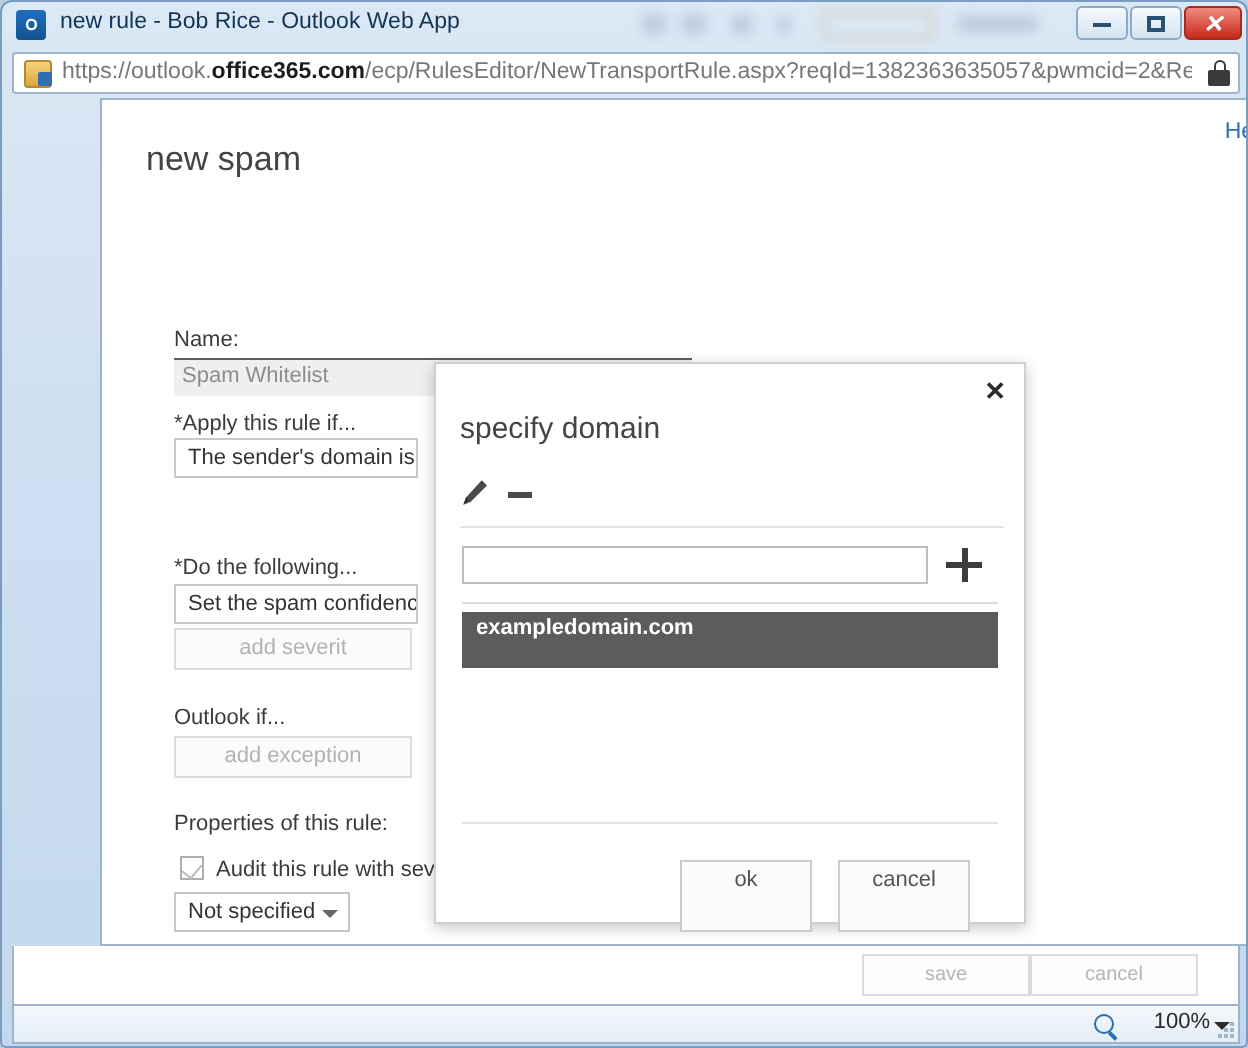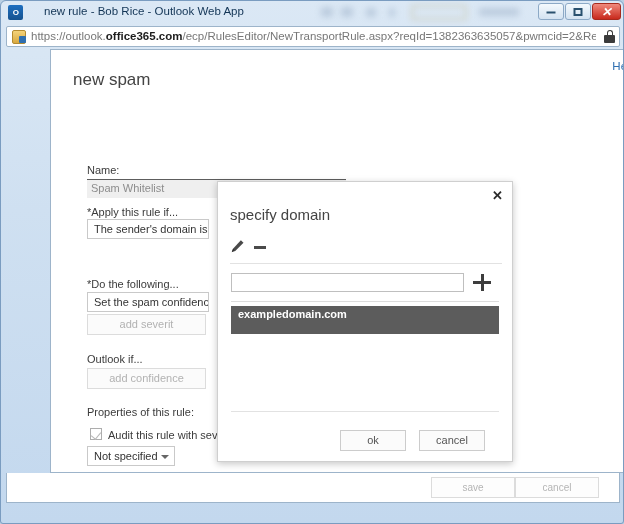--- a/index.html
+++ b/index.html
@@ -37,21 +37,21 @@
   #app-icon {
     position: absolute; left: 7px; top: 4px;
     width: 15px; height: 15px;
     background: linear-gradient(180deg,#1e6fc0,#15528f);
     border-radius: 2px;
     color: #fff; font-size: 8px; font-weight: bold;
     text-align: center; line-height: 15px;
     letter-spacing: -.5px;
   }
   #title-text {
-    position: absolute; left: 43px; top: 4px;
+    position: absolute; left: 29px; top: 4px;
     font-size: 11.5px; color: #123455;
     white-space: nowrap;
   }
   .wbtn {
     position: absolute; top: 2px;
     width: 26px; height: 17px;
     border: 1px solid #8ca9c6;
     border-radius: 3px;
     background: linear-gradient(180deg,#f4f9fd,#d4e3f1);
   }
@@ -307,21 +307,21 @@
     line-height: 16px;
     padding-left: 7px;
   }
   #modal-footer-rule {
     position: absolute; left: 13px; top: 229px;
     width: 268px; height: 1px;
     background: #e2e2e2;
   }
   .mbtn {
     position: absolute;
-    width: 66px; height: 21px;
+    width: 66px; height: 36px;
     background: #fbfbfb;
     border: 1px solid #cccccc;
     font-size: 11px; color: #555;
     text-align: center; line-height: 19px;
   }
   #btn-ok { left: 122px; top: 248px; }
   #btn-cancel { left: 201px; top: 248px; }
 
   
   #footer {
@@ -430,21 +430,21 @@
       <div class="txtinput" style="left:36px;top:129px;width:259px;">Spam Whitelist</div>
 
       <div class="field-label" style="left:36px;top:156px;">*Apply this rule if...</div>
       <div class="selectbox" style="left:36px;top:169px;width:122px;">The sender's domain is...</div>
 
       <div class="field-label" style="left:36px;top:228px;">*Do the following...</div>
       <div class="selectbox" style="left:36px;top:242px;width:122px;">Set the spam confidence level</div>
       <div class="ghostbtn" style="left:36px;top:264px;width:119px;">add severit</div>
 
       <div class="field-label" style="left:36px;top:303px;">Outlook if...</div>
-      <div class="ghostbtn" style="left:36px;top:318px;width:119px;">add confidence</div>
+      <div class="ghostbtn" style="left:36px;top:318px;width:119px;">add exception</div>
 
       <div class="field-label" style="left:36px;top:356px;">Properties of this rule:</div>
       <div class="cbox" style="left:39px;top:378px;"></div>
       <div class="field-label" style="left:57px;top:379px;">Audit this rule with severit</div>
       <div class="smallselect" style="left:36px;top:396px;width:88px;">
         <span>Not specified</span>
         <span class="caret"></span>
       </div>
 
       <div id="modal">
@@ -482,14 +482,27 @@
           <span class="ar"></span>
         </div>
     </div>
   </div>
 
   <div id="footer">
     <div class="fbtn" id="btn-save">save</div>
     <div class="fbtn" id="btn-cancel-main">cancel</div>
   </div>
 
+  <div id="statusbar">
+    <div id="zoom-mag"></div>
+    <div id="zoom-ctl">100%</div>
+    <div id="zoom-caret"></div>
+    <div id="resize-grip">
+      <i style="right:0;bottom:0;"></i>
+      <i style="right:3px;bottom:0;"></i>
+      <i style="right:6px;bottom:0;"></i>
+      <i style="right:0;bottom:3px;"></i>
+      <i style="right:3px;bottom:3px;"></i>
+      <i style="right:0;bottom:6px;"></i>
+    </div>
+  </div>
 
 </div>
 
 </body></html>

